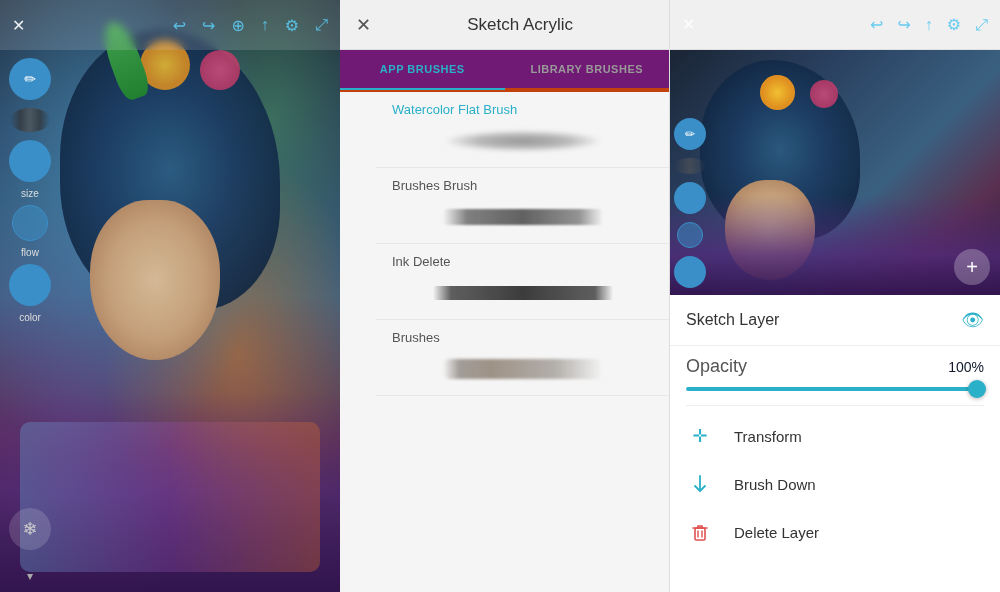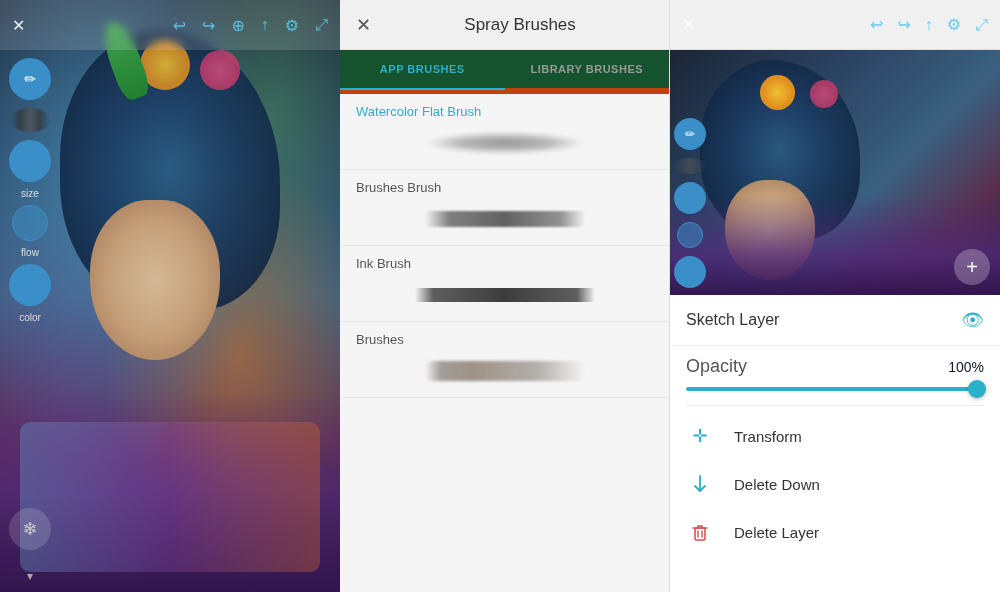--- a/index.html
+++ b/index.html
@@ -246,22 +246,22 @@
     }
     .panel-title {
       flex: 1;
       text-align: center;
       font-size: 17px;
       color: #333;
       font-weight: 400;
     }
     .tabs-row {
       display: flex;
-      border-bottom: 6px solid #c2410c;
-      background: #14532d;
+      border-bottom: 4px solid #c2410c;
+      background: #701a75;
     }
     .tab-btn {
       flex: 1;
       height: 40px;
       display: flex;
       align-items: center;
       justify-content: center;
       font-size: 11px;
       font-weight: 600;
       letter-spacing: 0.5px;
@@ -270,20 +270,21 @@
       border-bottom: 2px solid transparent;
       margin-bottom: -2px;
     }
     .tab-btn.active {
       color: #2ab0c8;
       border-bottom-color: #2ab0c8;
     }
     .brush-list {
       flex: 1;
       overflow-y: auto;
+      padding-left: 36px;
     }
     .brush-item {
       display: flex;
       flex-direction: column;
       padding: 10px 16px 6px 16px;
       border-bottom: 1px solid #e8e8e8;
       cursor: pointer;
     }
     .brush-item:first-child .brush-name { color: #2ab0c8; }
     .brush-name {
@@ -610,21 +611,21 @@
     <div class="snowflake-btn">
       <span>❄</span>
     </div>
     <div class="chevron-down-btn">▾</div>
   </div>
 </div>
 
 <div class="middle-panel">
   <div class="middle-header">
     <span class="close-x">✕</span>
-    <span class="panel-title">Spray Brushes</span>
+    <span class="panel-title">Sketch Acrylic</span>
   </div>
   <div class="tabs-row">
     <div class="tab-btn active">APP BRUSHES</div>
     <div class="tab-btn">LIBRARY BRUSHES</div>
   </div>
   <div class="brush-list">
 
     <div class="brush-item">
       <div class="brush-name">Watercolor Flat Brush</div>
       <div class="brush-preview">
@@ -633,21 +634,21 @@
     </div>
 
     <div class="brush-item">
       <div class="brush-name">Brushes Brush</div>
       <div class="brush-preview">
         <div class="stroke-acrylic"></div>
       </div>
     </div>
 
     <div class="brush-item">
-      <div class="brush-name">Ink Brush</div>
+      <div class="brush-name">Ink Delete</div>
       <div class="brush-preview">
         <div class="stroke-ink"></div>
       </div>
     </div>
 
     <div class="brush-item">
       <div class="brush-name">Brushes</div>
       <div class="brush-preview">
         <div class="stroke-pastel"></div>
       </div>
@@ -715,21 +716,21 @@
         <span class="action-label">Transform</span>
       </div>
 
 
       <div class="action-item">
         <div class="action-icon blue">
           <svg width="22" height="22" viewBox="0 0 22 22" fill="none" xmlns="http://www.w3.org/2000/svg">
             <path d="M11 3 L11 17 M6 13 L11 18 L16 13" stroke="#2ab0c8" stroke-width="1.8" stroke-linecap="round" stroke-linejoin="round"></path>
           </svg>
         </div>
-        <span class="action-label">Delete Down</span>
+        <span class="action-label">Brush Down</span>
       </div>
 
       <div class="action-item">
         <div class="action-icon red">
           <svg width="22" height="22" viewBox="0 0 22 22" fill="none" xmlns="http://www.w3.org/2000/svg">
             <rect x="6" y="7" width="10" height="12" rx="1.2" stroke="#e05050" stroke-width="1.6" fill="none"></rect>
             <path d="M4 7 L18 7" stroke="#e05050" stroke-width="1.6" stroke-linecap="round"></path>
             <path d="M9 7 L9 5 L13 5 L13 7" stroke="#e05050" stroke-width="1.6" stroke-linecap="round" fill="none"></path>
             <path d="M9 10 L9 16 M13 10 L13 16" stroke="#e05050" stroke-width="1.4" stroke-linecap="round"></path>
           </svg>

